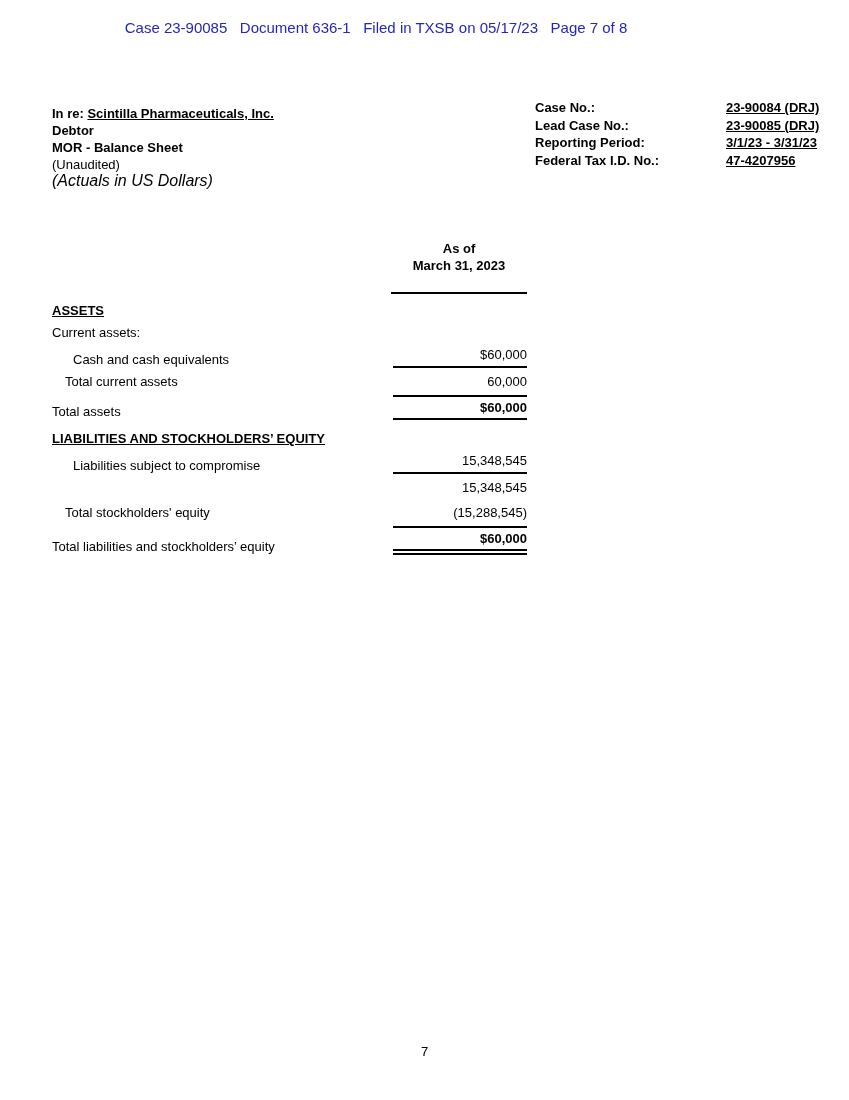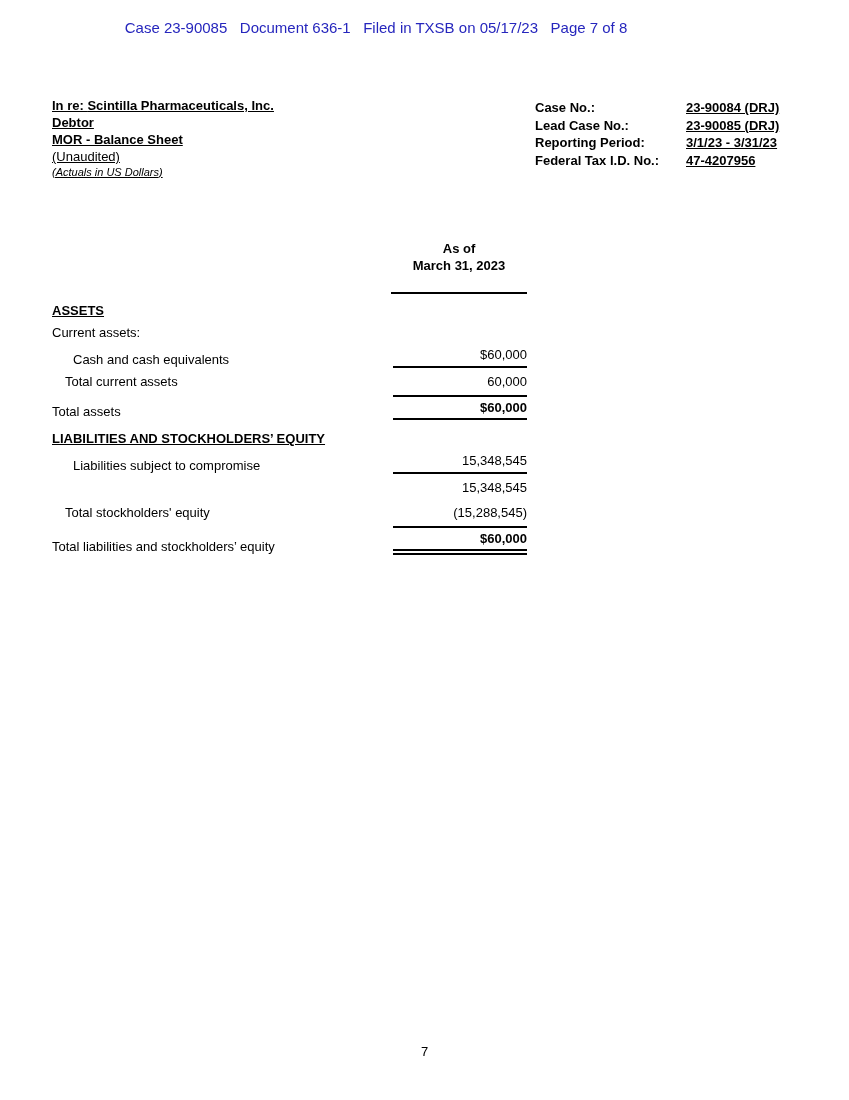--- a/index.html
+++ b/index.html
@@ -13,35 +13,35 @@
   }
   
   .stamp {
     position: absolute; top: 19px; left: 0; width: 752px;
     text-align: center;
     font-size: 15px;
     white-space: pre;
   }
   
   .hdr-left {
-    position: absolute; left: 52px; top: 97px;
-    font-size: 13px; line-height: 17px; text-decoration: underline;
+    position: absolute; left: 52px; top: 105px;
+    font-size: 13px; line-height: 17px;
   }
   .hdr-left .in-re-line { font-weight: bold; }
   .hdr-left .debtor-name { text-decoration: underline; }
   .hdr-left .bold-line { font-weight: bold; }
   .hdr-left .plain-line { font-weight: normal; }
-  .hdr-left .italic-line { font-style: italic; font-size: 11px; line-height: 15px; }
+  .hdr-left .italic-line { font-style: italic; font-size: 16px; line-height: 15px; }
   
   .hdr-right {
     position: absolute; left: 535px; top: 99px;
     font-size: 13px; line-height: 17.5px;
     font-weight: bold;
   }
-  .hdr-right .hr-row { display: flex; }
+  .hdr-right .hr-row { display: flex; gap: 40px; }
   .hdr-right .hr-label { width: 151px; }
   .hdr-right .hr-value { text-decoration: underline; }
   
   .sheet {
     position: absolute; left: 52px; top: 240px;
     width: 475px;
     font-size: 13px;
   }
   .col-head {
     width: 136px; margin-left: auto;

